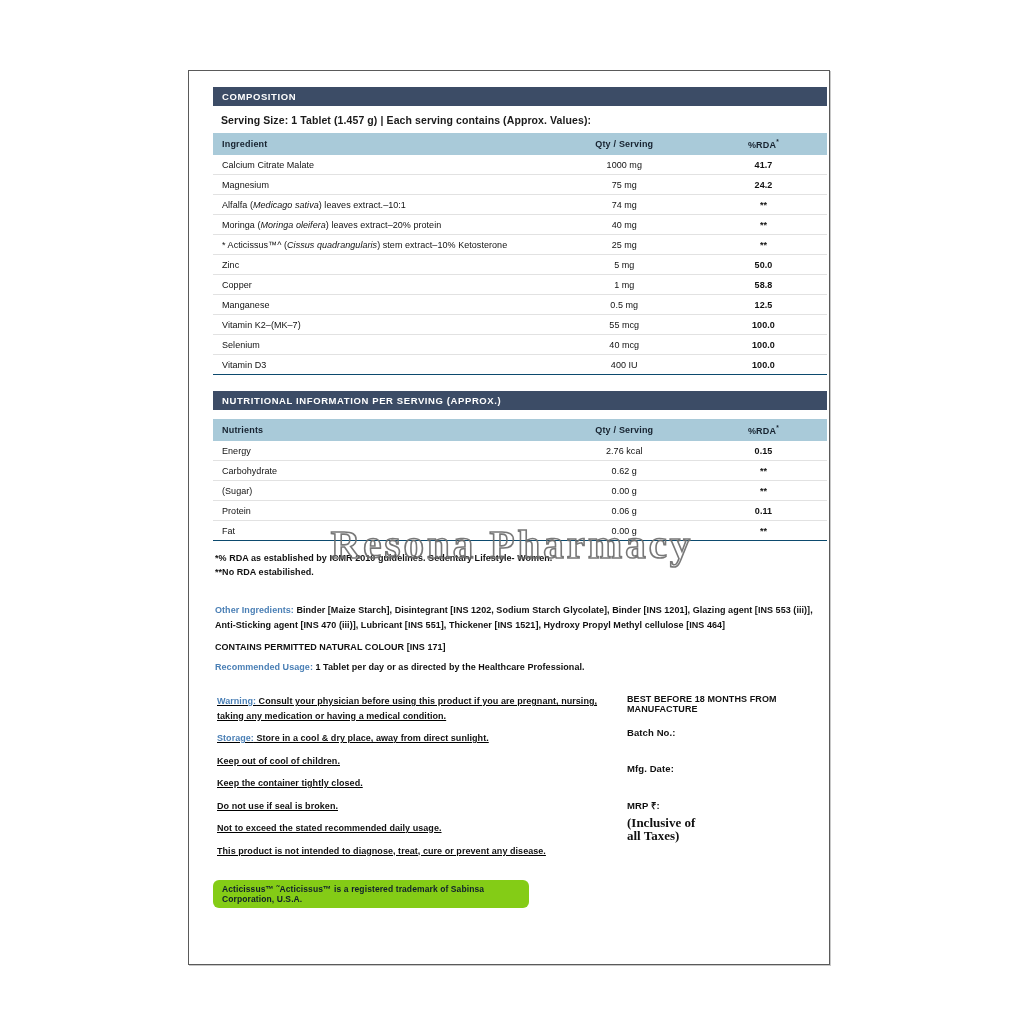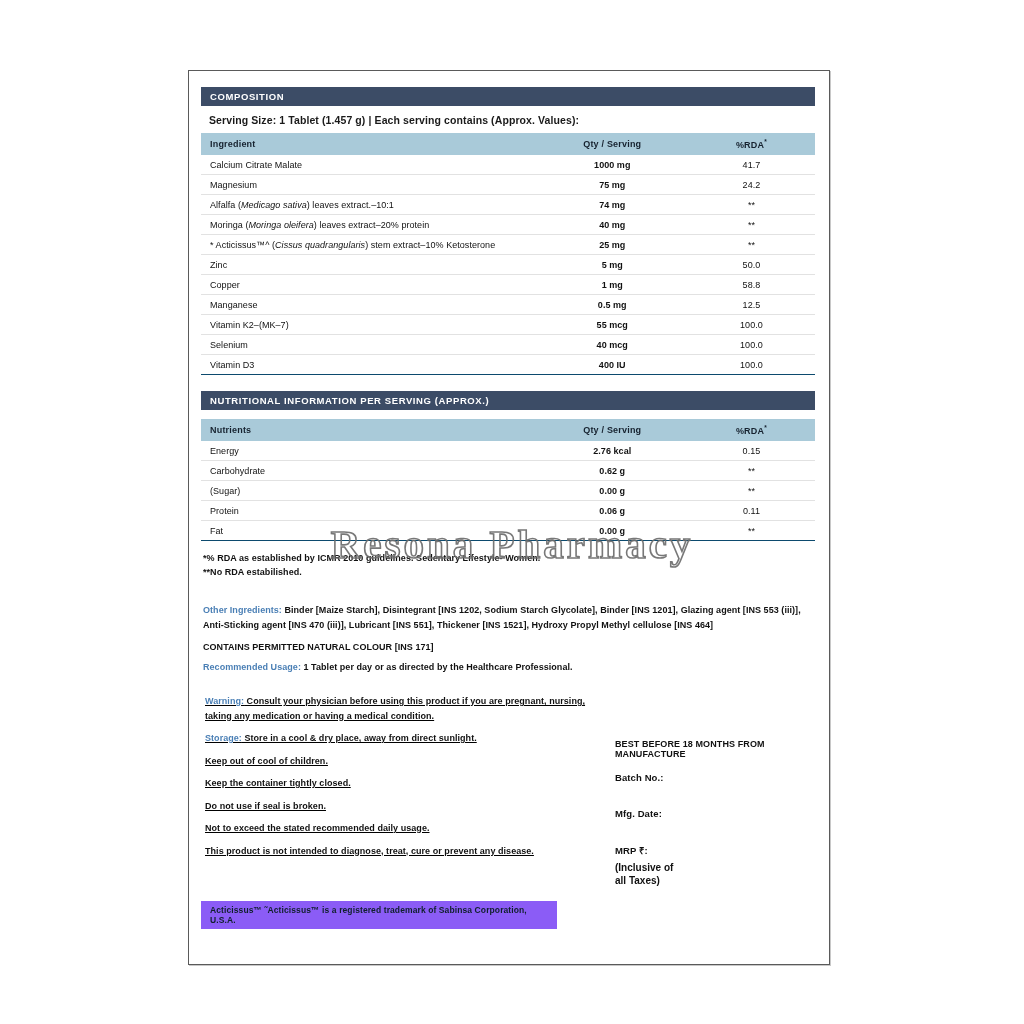--- a/index.html
+++ b/index.html
@@ -27,21 +27,21 @@
     width: 642px;
     height: 895px;
     background: #ffffff;
     border: 1.5px solid #5a5a5a;
     box-sizing: border-box;
     box-shadow: 1px 1px 0 #c8c8c8;
   }
 
   #label-inner {
     position: absolute;
-    left: 12px;
+    left: 24px;
     top: 16px;
     width: 614px;
     height: 862px;
   }
 
   
   .section-bar {
     background: #3c4c66;
     color: #ffffff;
     font-size: 9.5px;
@@ -82,22 +82,22 @@
 
   table.nutri td {
     font-size: 9px;
     color: #111111;
     padding: 4.5px 0 4.5px 0;
     border-bottom: 1px solid #e2e2e2;
     letter-spacing: 0.05px;
   }
 
   table.nutri td.col-name { text-align: left; padding-left: 9px; }
-  table.nutri td.col-qty  { text-align: center; font-weight: bold; }
-  table.nutri td.col-rda  { text-align: center; font-weight: normal; }
+  table.nutri td.col-qty  { text-align: center; font-weight: normal; }
+  table.nutri td.col-rda  { text-align: center; font-weight: bold; }
 
   table.nutri tr:last-child td { border-bottom: 1px solid #0c4a6e; }
 
   table.nutri td i { font-style: italic; }
 
   .sup { font-size: 6.5px; vertical-align: super; }
 
   .gap-after-table { height: 16px; }
   .gap-small { height: 9px; }
 
@@ -134,48 +134,49 @@
   }
   .lower-left  { width: 400px; padding-left: 2px; box-sizing: border-box; text-decoration: underline; }
   .lower-right { width: 214px; padding-left: 14px; box-sizing: border-box; }
 
   .bb-line {
     font-size: 9px;
     font-weight: bold;
     color: #111111;
     letter-spacing: 0.1px;
     padding-bottom: 13px;
-    margin-top: 45px;
   }
   .bb-field {
     font-size: 9.5px;
     font-weight: bold;
     color: #111111;
     letter-spacing: 0.1px;
     padding-bottom: 25px;
   }
   .bb-field-last { padding-bottom: 4px; }
   .bb-small {
-    font-size: 10px;
+    font-size: 13px;
     font-weight: bold;
     color: #111111;
     line-height: 13px;
+    font-family: Liberation Serif, serif;
   }
 
   
   .tm-bar {
     margin-top: 14px;
-    background: #8b5cf6;
+    background: #84cc16;
     padding: 4px 8px 4px 9px;
     font-size: 8.5px;
     font-weight: bold;
     color: #10202c;
     letter-spacing: 0.1px;
-    width: 356px;
+    width: 316px;
     box-sizing: border-box;
+    border-radius: 6px;
   }
   .tm-brand { font-weight: bold; }
 
   
   #watermark {
     position: absolute;
     left: 0;
     top: 520px;
     width: 1024px;
     text-align: center;

